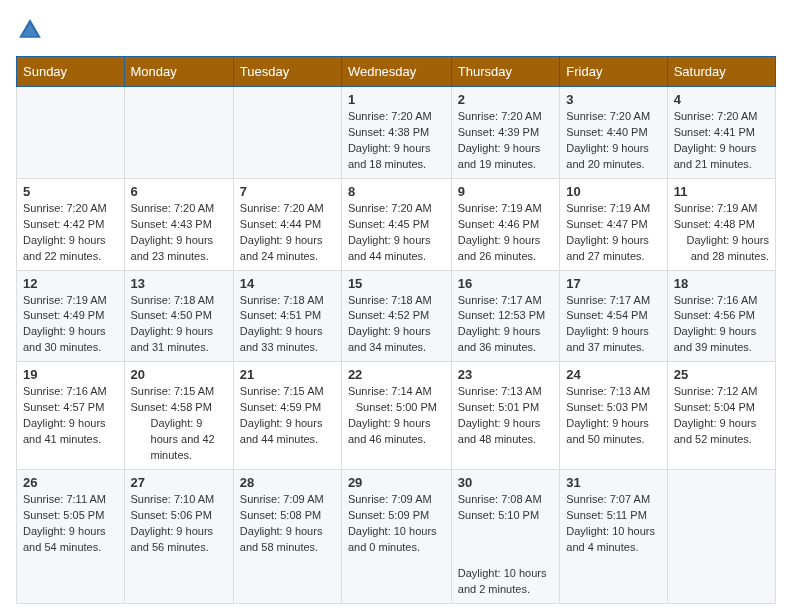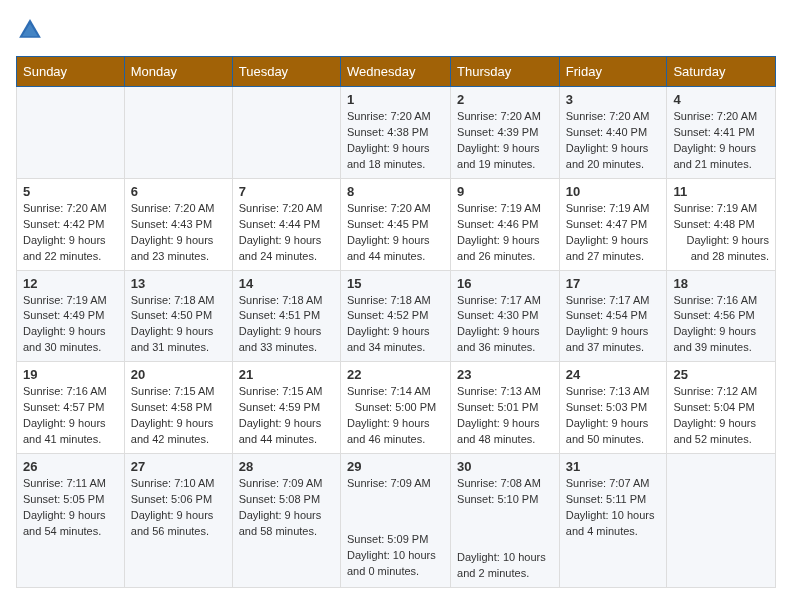--- a/index.html
+++ b/index.html
@@ -253,21 +253,21 @@
           <div class="cell-content">
             <span style="display: block;">Sunrise: 7:18 AM</span>
             <span style="display: block;">Sunset: 4:52 PM</span>
             <span style="display: block;">Daylight: 9 hours and 34 minutes.</span>
           </div>
         </td>
         <td>
           <span class="day-num">16</span>
           <div class="cell-content">
             <span style="display: block;">Sunrise: 7:17 AM</span>
-            <span style="display: block;">Sunset: 4:30 PM</span>
+            <span style="display: block;">Sunset: 12:53 PM</span>
             <span style="display: block;">Daylight: 9 hours and 36 minutes.</span>
           </div>
         </td>
         <td>
           <span class="day-num">17</span>
           <div class="cell-content">
             <span style="display: block;">Sunrise: 7:17 AM</span>
             <span style="display: block;">Sunset: 4:54 PM</span>
             <span style="display: block;">Daylight: 9 hours and 37 minutes.</span>
           </div>
@@ -288,21 +288,21 @@
             <span style="display: block;">Sunrise: 7:16 AM</span>
             <span style="display: block;">Sunset: 4:57 PM</span>
             <span style="display: block;">Daylight: 9 hours and 41 minutes.</span>
           </div>
         </td>
         <td>
           <span class="day-num">20</span>
           <div class="cell-content">
             <span style="display: block;">Sunrise: 7:15 AM</span>
             <span style="display: block;">Sunset: 4:58 PM</span>
-            <span style="display: block;">Daylight: 9 hours and 42 minutes.</span>
+            <span style="display: block; margin-left: 20px;">Daylight: 9 hours and 42 minutes.</span>
           </div>
         </td>
         <td>
           <span class="day-num">21</span>
           <div class="cell-content">
             <span style="display: block;">Sunrise: 7:15 AM</span>
             <span style="display: block;">Sunset: 4:59 PM</span>
             <span style="display: block;">Daylight: 9 hours and 44 minutes.</span>
           </div>
         </td>
@@ -361,21 +361,21 @@
           <div class="cell-content">
             <span style="display: block;">Sunrise: 7:09 AM</span>
             <span style="display: block;">Sunset: 5:08 PM</span>
             <span style="display: block;">Daylight: 9 hours and 58 minutes.</span>
           </div>
         </td>
         <td>
           <span class="day-num">29</span>
           <div class="cell-content">
             <span style="display: block;">Sunrise: 7:09 AM</span>
-            <span style="display: block; margin-top: 40px;">Sunset: 5:09 PM</span>
+            <span style="display: block;">Sunset: 5:09 PM</span>
             <span style="display: block;">Daylight: 10 hours and 0 minutes.</span>
           </div>
         </td>
         <td>
           <span class="day-num">30</span>
           <div class="cell-content">
             <span style="display: block;">Sunrise: 7:08 AM</span>
             <span style="display: block;">Sunset: 5:10 PM</span>
             <span style="display: block; margin-top: 42px;">Daylight: 10 hours and 2 minutes.</span>
           </div>

